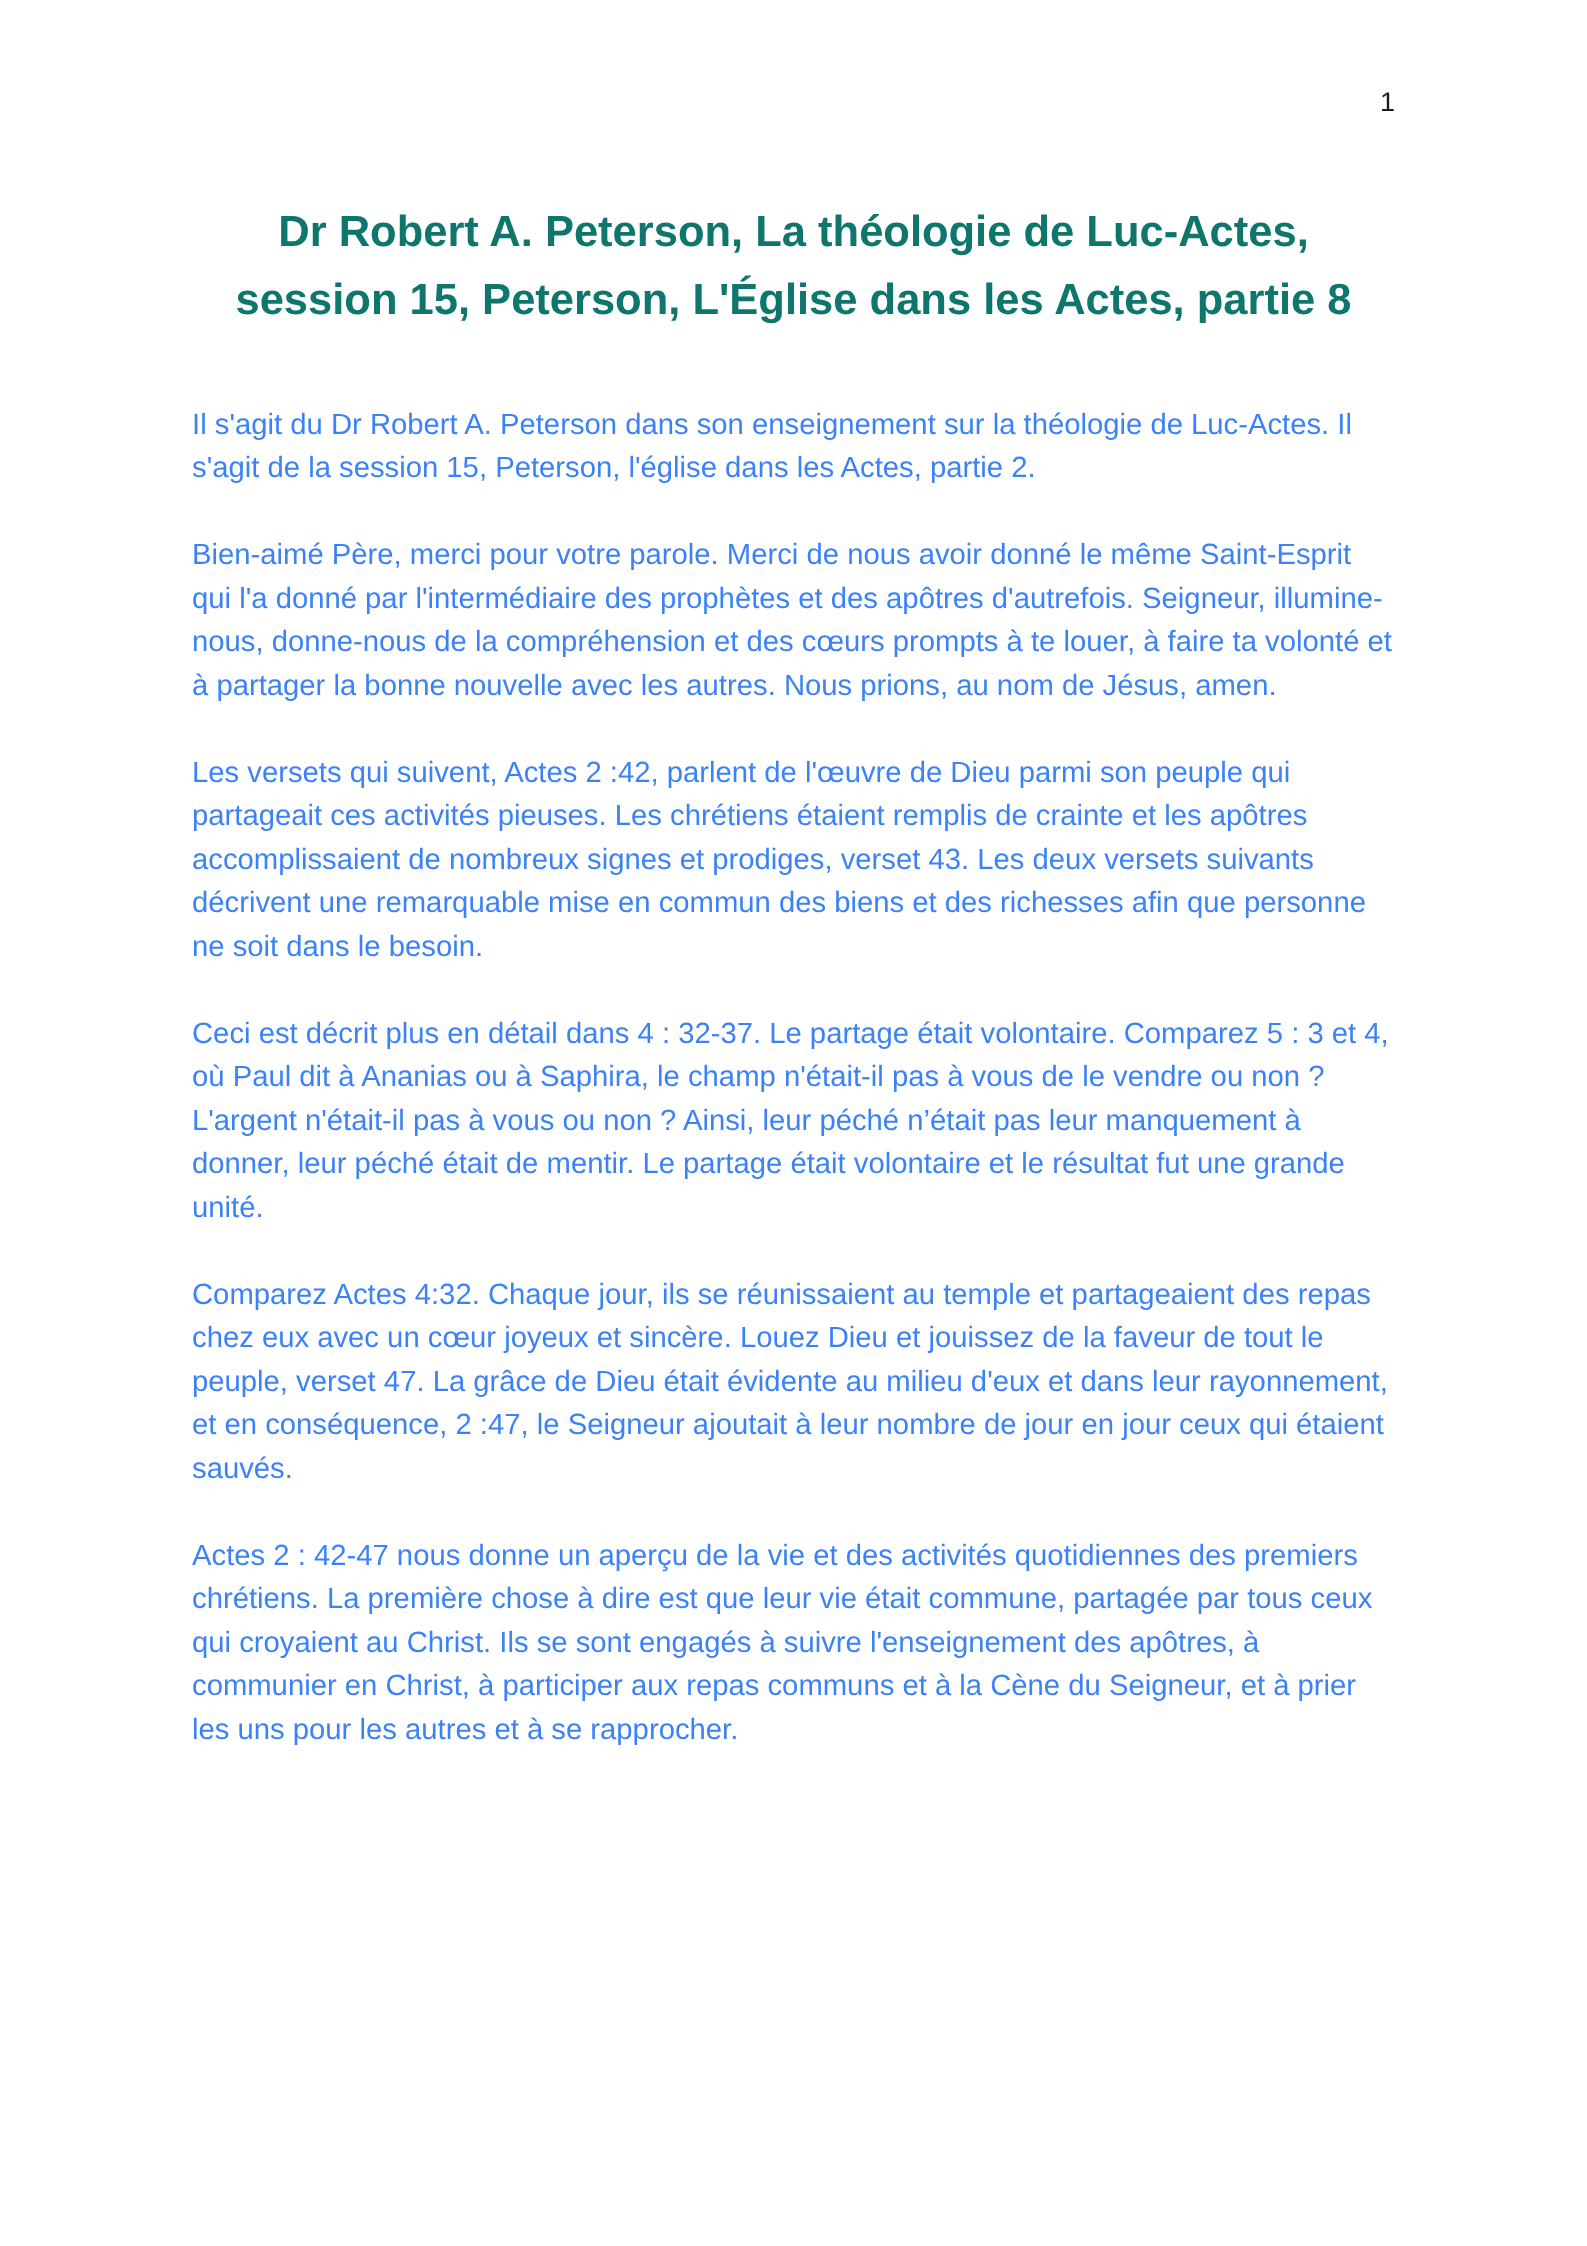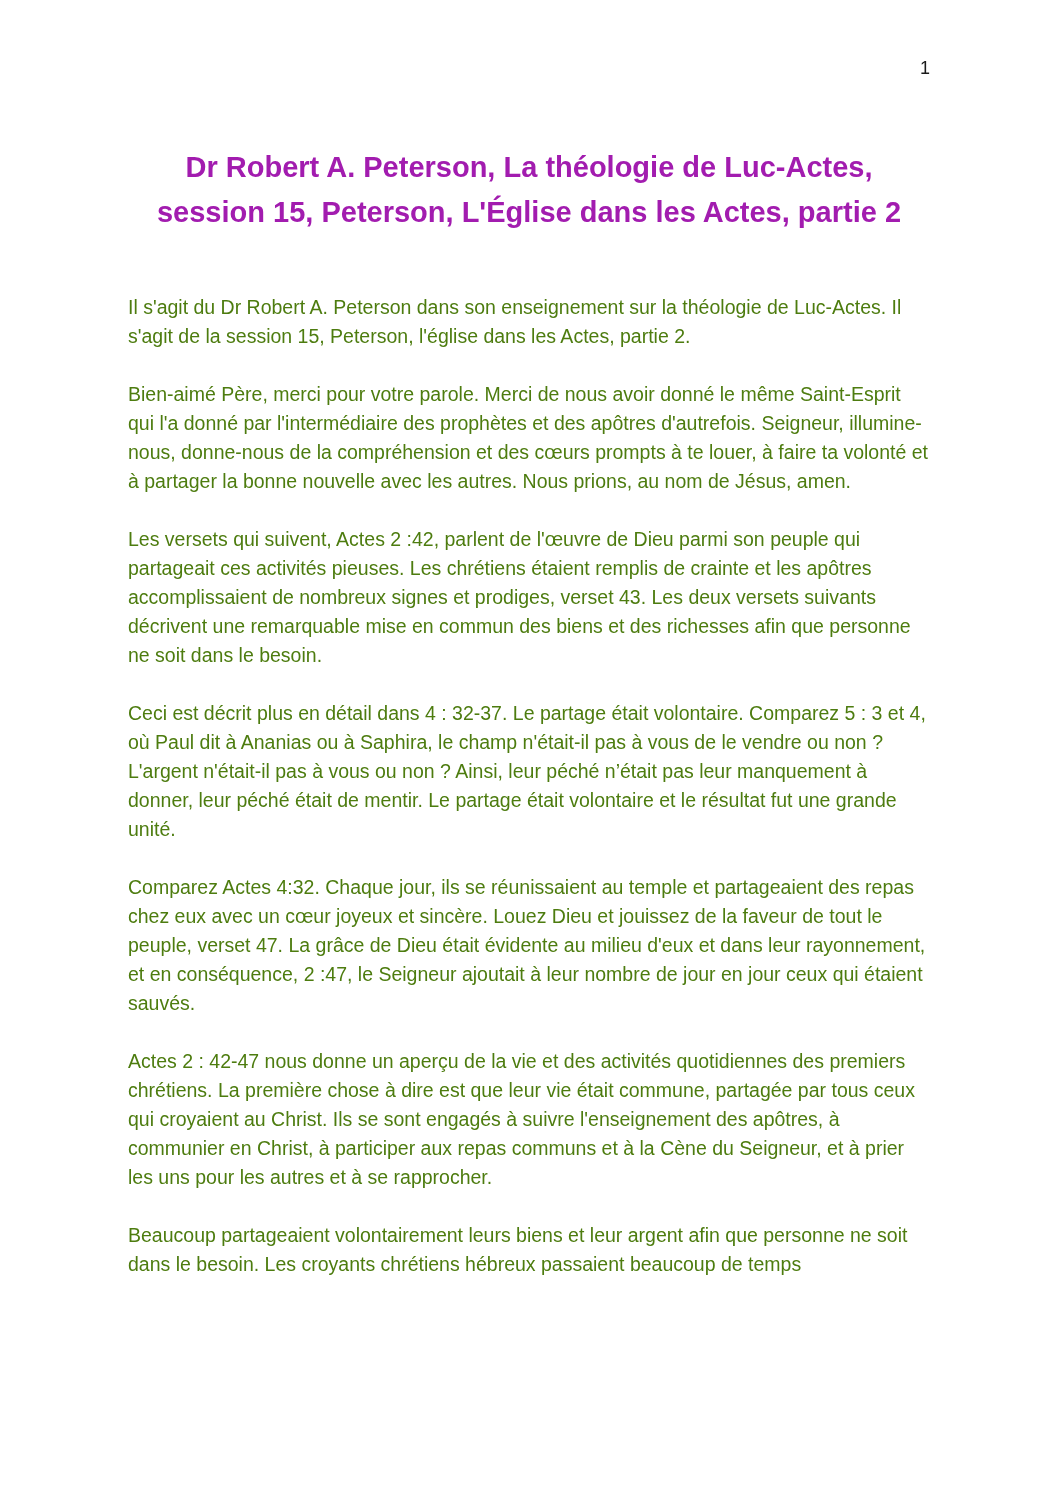--- a/index.html
+++ b/index.html
@@ -18,57 +18,56 @@
     overflow: hidden;
   }
   .page-number {
     position: absolute;
     top: 58px;
     right: 128px;
     font-size: 18px;
     color: #1a1a1a;
   }
   .title {
-    margin: 12px;
+    margin: 0;
     padding-top: 133px;
     text-align: center;
     font-size: 29px;
     font-weight: bold;
     line-height: 1.55;
-    color: #a21caf;
+    color: #0f766e;
   }
   .title .title-line {
     display: block;
   }
   .body-text {
     margin: 0 auto;
     padding-top: 46px;
     width: 802px;
     font-size: 19.5px;
     line-height: 29px;
-    color: #4d7c0f;
+    color: #3b82f6;
     text-align: left;
   }
   .body-text p {
     margin: 0 0 29px 0;
   }
 </style>
 </head>
 <body>
 
 <div class="page">
   <div class="page-number">1</div>
 
   <h1 class="title">
     <span class="title-line">Dr Robert A. Peterson, La théologie de Luc-Actes,</span>
-    <span class="title-line">session 15, Peterson, L'Église dans les Actes, partie 2</span>
+    <span class="title-line">session 15, Peterson, L'Église dans les Actes, partie 8</span>
   </h1>
 
   <div class="body-text">
     <p>Il s'agit du Dr Robert A. Peterson dans son enseignement sur la théologie de Luc-Actes. Il s'agit de la session 15, Peterson, l'église dans les Actes, partie 2.</p>
     <p>Bien-aimé Père, merci pour votre parole. Merci de nous avoir donné le même Saint-Esprit qui l'a donné par l'intermédiaire des prophètes et des apôtres d'autrefois. Seigneur, illumine-nous, donne-nous de la compréhension et des cœurs prompts à te louer, à faire ta volonté et à partager la bonne nouvelle avec les autres. Nous prions, au nom de Jésus, amen.</p>
     <p>Les versets qui suivent, Actes 2 :42, parlent de l'œuvre de Dieu parmi son peuple qui partageait ces activités pieuses. Les chrétiens étaient remplis de crainte et les apôtres accomplissaient de nombreux signes et prodiges, verset 43. Les deux versets suivants décrivent une remarquable mise en commun des biens et des richesses afin que personne ne soit dans le besoin.</p>
     <p>Ceci est décrit plus en détail dans 4 : 32-37. Le partage était volontaire. Comparez 5 : 3 et 4, où Paul dit à Ananias ou à Saphira, le champ n'était-il pas à vous de le vendre ou non ? L'argent n'était-il pas à vous ou non ? Ainsi, leur péché n’était pas leur manquement à donner, leur péché était de mentir. Le partage était volontaire et le résultat fut une grande unité.</p>
     <p>Comparez Actes 4:32. Chaque jour, ils se réunissaient au temple et partageaient des repas chez eux avec un cœur joyeux et sincère. Louez Dieu et jouissez de la faveur de tout le peuple, verset 47. La grâce de Dieu était évidente au milieu d'eux et dans leur rayonnement, et en conséquence, 2 :47, le Seigneur ajoutait à leur nombre de jour en jour ceux qui étaient sauvés.</p>
     <p>Actes 2 : 42-47 nous donne un aperçu de la vie et des activités quotidiennes des premiers chrétiens. La première chose à dire est que leur vie était commune, partagée par tous ceux qui croyaient au Christ. Ils se sont engagés à suivre l'enseignement des apôtres, à communier en Christ, à participer aux repas communs et à la Cène du Seigneur, et à prier les uns pour les autres et à se rapprocher.</p>
-    <p>Beaucoup partageaient volontairement leurs biens et leur argent afin que personne ne soit dans le besoin. Les croyants chrétiens hébreux passaient beaucoup de temps</p>
   </div>
 </div>
 
 </body></html>

